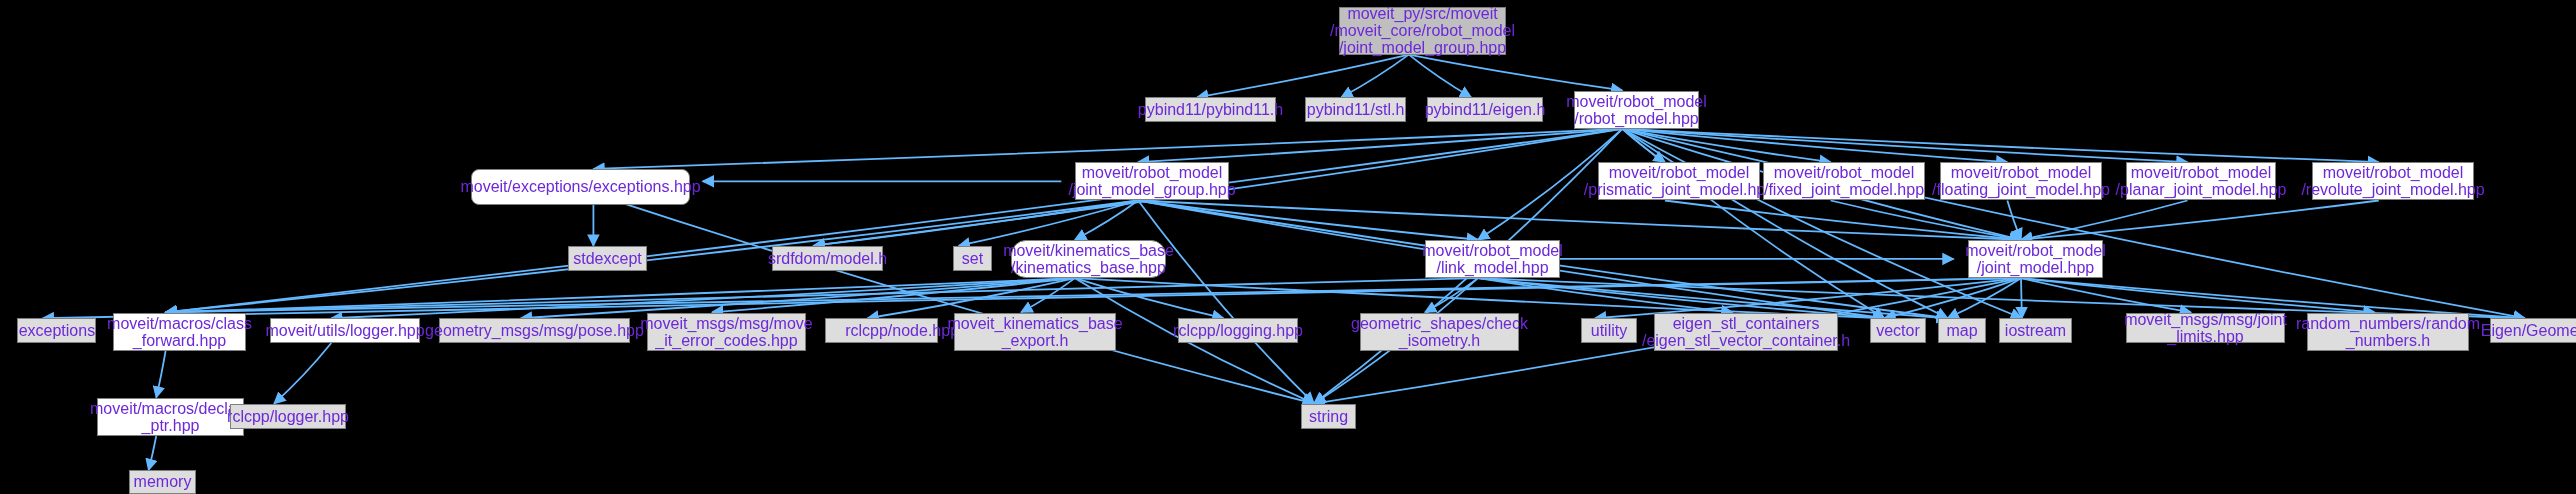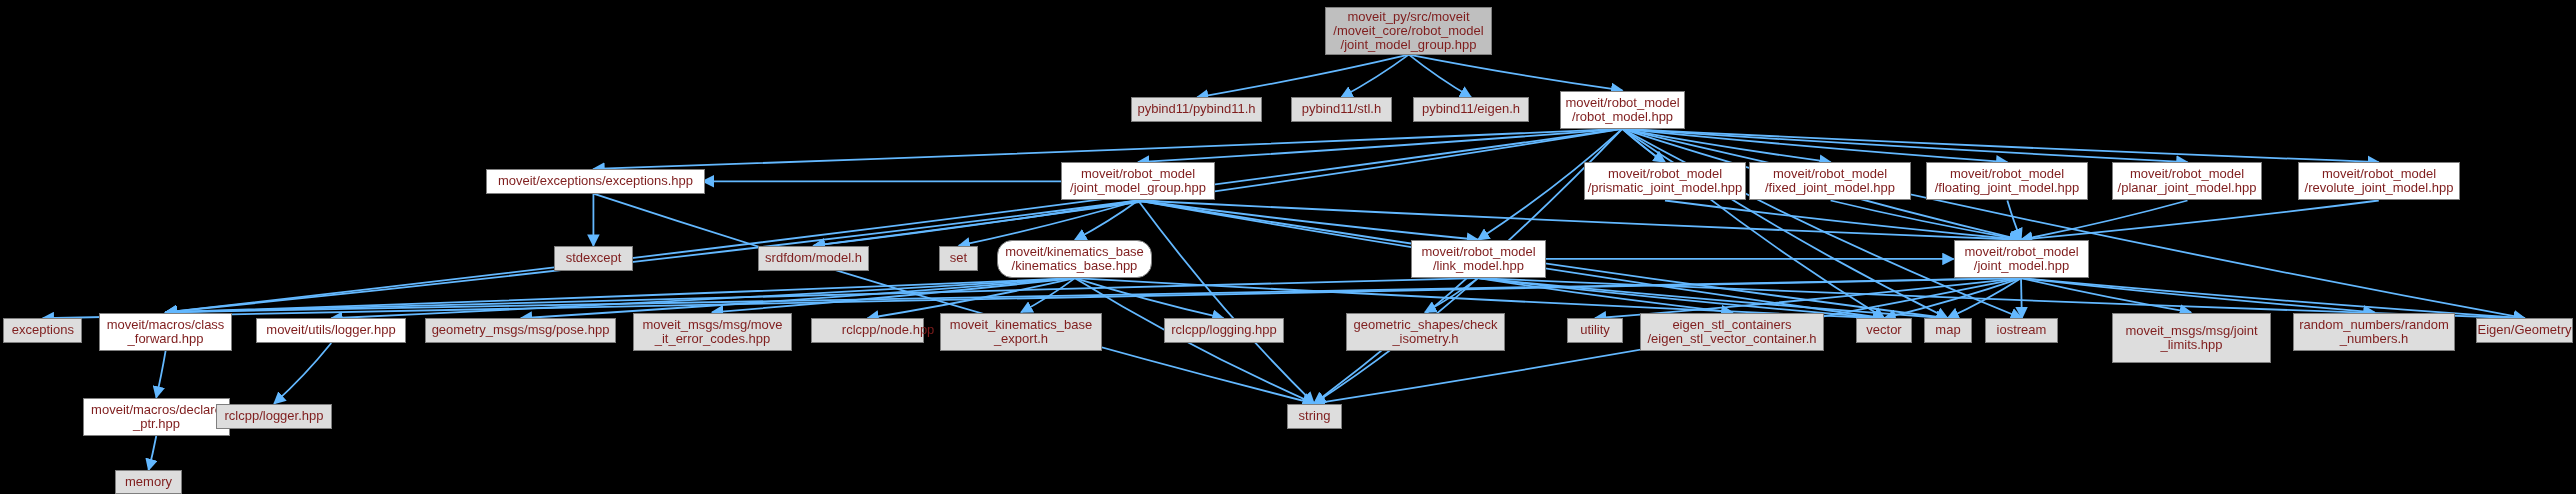--- a/index.html
+++ b/index.html
@@ -26,27 +26,28 @@
   }
   .node {
     position: absolute;
     box-sizing: border-box;
     display: flex;
     align-items: center;
     justify-content: center;
     text-align: center;
     border: 0.9px solid #7f7f7f;
     background: #dddddd;
-    color: #7f1d1d;
-    font-size: 13px;
+    color: #6d28d9;
+    font-size: 16px;
     line-height: 1.08;
     letter-spacing: 0px;
     white-space: pre-line;
     padding: 0 6.8px;
     z-index: 5;
+    margin-left: 14px;
   }
   .node.white {
     background: #ffffff;
     border: 0.9px solid #7f7f7f;
   }
   .node.root {
     background: #bfbfbf;
     border: 0.9px solid #7f7f7f;
   }
 </style>
@@ -132,21 +133,21 @@
   </svg>
   <div id="nodes">
       <div class="node root" style="left: 1325px; top: 6.8px; width: 167px; height: 48px;">moveit_py/src/moveit
 /moveit_core/robot_model
 /joint_model_group.hpp</div>
       <div class="node" style="left: 1131px; top: 97px; width: 131px; height: 25px; text-align: right;">pybind11/pybind11.h</div>
       <div class="node" style="left: 1291px; top: 97px; width: 101px; height: 25px;">pybind11/stl.h</div>
       <div class="node" style="left: 1413px; top: 97px; width: 116px; height: 25px;">pybind11/eigen.h</div>
       <div class="node white" style="left: 1560px; top: 91px; width: 125px; height: 38px;">moveit/robot_model
 /robot_model.hpp</div>
-      <div class="node white" style="left: 486px; top: 169px; width: 219px; height: 25px;">moveit/exceptions/exceptions.hpp</div>
+      <div class="node white" style="left: 457px; top: 169px; width: 219px; height: 36px; border-radius: 8px;">moveit/exceptions/exceptions.hpp</div>
       <div class="node white" style="left: 1061px; top: 162px; width: 154px; height: 38px;">moveit/robot_model
 /joint_model_group.hpp</div>
       <div class="node white" style="left: 1584px; top: 162px; width: 162px; height: 38px;">moveit/robot_model
 /prismatic_joint_model.hpp</div>
       <div class="node white" style="left: 1749px; top: 162px; width: 162px; height: 38px;">moveit/robot_model
 /fixed_joint_model.hpp</div>
       <div class="node white" style="left: 1926px; top: 162px; width: 162px; height: 38px;">moveit/robot_model
 /floating_joint_model.hpp</div>
       <div class="node white" style="left: 2112px; top: 162px; width: 150px; height: 38px;">moveit/robot_model
 /planar_joint_model.hpp</div>
@@ -173,21 +174,21 @@
 _export.h</div>
       <div class="node" style="left: 1164px; top: 318px; width: 120px; height: 25px;">rclcpp/logging.hpp</div>
       <div class="node" style="left: 1346px; top: 313px; width: 159px; height: 38px;">geometric_shapes/check
 _isometry.h</div>
       <div class="node" style="left: 1567px; top: 318px; width: 56px; height: 25px;">utility</div>
       <div class="node" style="left: 1640px; top: 313px; width: 184px; height: 38px;">eigen_stl_containers
 /eigen_stl_vector_container.h</div>
       <div class="node" style="left: 1856px; top: 318px; width: 56px; height: 25px;">vector</div>
       <div class="node" style="left: 1924px; top: 318px; width: 48px; height: 25px;">map</div>
       <div class="node" style="left: 1985px; top: 318px; width: 73px; height: 25px;">iostream</div>
-      <div class="node" style="left: 2112px; top: 313px; width: 159px; height: 50px;">moveit_msgs/msg/joint
+      <div class="node" style="left: 2112px; top: 313px; width: 159px; height: 30px;">moveit_msgs/msg/joint
 _limits.hpp</div>
       <div class="node" style="left: 2293px; top: 313px; width: 162px; height: 38px;">random_numbers/random
 _numbers.h</div>
       <div class="node" style="left: 2476px; top: 318px; width: 97px; height: 25px;">Eigen/Geometry</div>
       <div class="node white" style="left: 83px; top: 398px; width: 147px; height: 38px;">moveit/macros/declare
 _ptr.hpp</div>
       <div class="node" style="left: 216px; top: 404px; width: 116px; height: 25px;">rclcpp/logger.hpp</div>
       <div class="node" style="left: 1287px; top: 404px; width: 55px; height: 25px;">string</div>
       <div class="node" style="left: 115px; top: 470px; width: 67px; height: 24px;">memory</div>
     </div>

